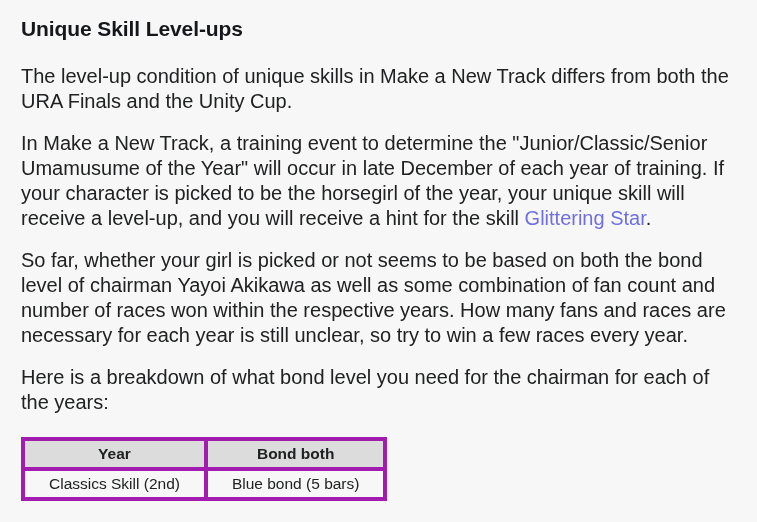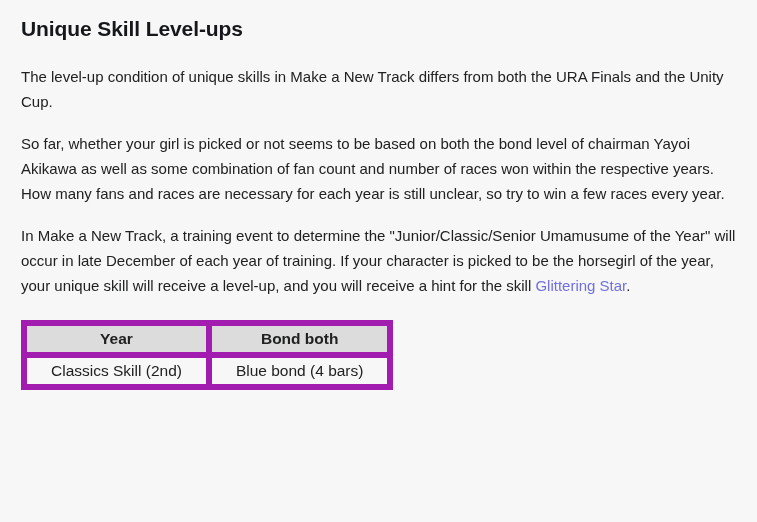--- a/index.html
+++ b/index.html
@@ -24,21 +24,21 @@
   h1.section-title {
     font-size: 21px;
     font-weight: bold;
     color: #15171a;
     margin: 0;
     padding-top: 16px;
     letter-spacing: -0.1px;
     line-height: 26px;
   }
   p.para {
-    font-size: 15px;
+    font-size: 20px;
     line-height: 25px;
     color: #202122;
     margin: 0;
     padding-top: 17px;
     max-width: 720px;
   }
   p.para.first-para {
     padding-top: 22px;
   }
   a.wiki-link {
@@ -50,21 +50,21 @@
   }
   table.bond-table {
     border-collapse: collapse;
     border-spacing: 0;
     font-size: 15.5px;
     color: #202122;
     table-layout: fixed;
   }
   table.bond-table th,
   table.bond-table td {
-    border: 6px solid #a21caf;
+    border: 4px solid #a21caf;
     padding: 2px 24px;
     height: 22px;
     text-align: center;
     line-height: 20px;
     white-space: nowrap;
   }
   table.bond-table th {
     background: #dcdcdc;
     font-weight: bold;
   }
@@ -80,42 +80,45 @@
 
 <div class="page">
 
   <h1 class="section-title">Unique Skill Level-ups</h1>
 
   <p class="para first-para">
     <span>The level-up condition of unique skills in Make a New Track differs from both the URA Finals and the Unity Cup.</span>
   </p>
 
   <p class="para">
+    <span>In Make a New Track, a training event to determine the "Junior/Classic/Senior Umamusume of the Year" will occur in late December of each year of training. If your character is picked to be the horsegirl of the year, your unique skill will receive a level-up, and you will receive a hint for the skill </span><a class="wiki-link" href="#">Glittering Star</a><span>.</span>
+  </p>
+
+  <p class="para">
     <span>So far, whether your girl is picked or not seems to be based on both the bond level of chairman Yayoi Akikawa as well as some combination of fan count and number of races won within the respective years. How many fans and races are necessary for each year is still unclear, so try to win a few races every year.</span>
   </p>
 
   <p class="para">
-    <span>In Make a New Track, a training event to determine the "Junior/Classic/Senior Umamusume of the Year" will occur in late December of each year of training. If your character is picked to be the horsegirl of the year, your unique skill will receive a level-up, and you will receive a hint for the skill </span><a class="wiki-link" href="#">Glittering Star</a><span>.</span>
+    <span>Here is a breakdown of what bond level you need for the chairman for each of the years:</span>
   </p>
-
 
   <div class="table-wrap">
     <table class="bond-table">
       <colgroup>
         <col class="col-year">
         <col class="col-bond">
       </colgroup>
       <thead>
         <tr>
           <th>Year</th>
           <th>Bond both</th>
         </tr>
       </thead>
       <tbody>
         <tr>
           <td>Classics Skill (2nd)</td>
-          <td>Blue bond (4 bars)</td>
+          <td>Blue bond (5 bars)</td>
         </tr>
       </tbody>
     </table>
   </div>
 
 </div>
 
 </body></html>

